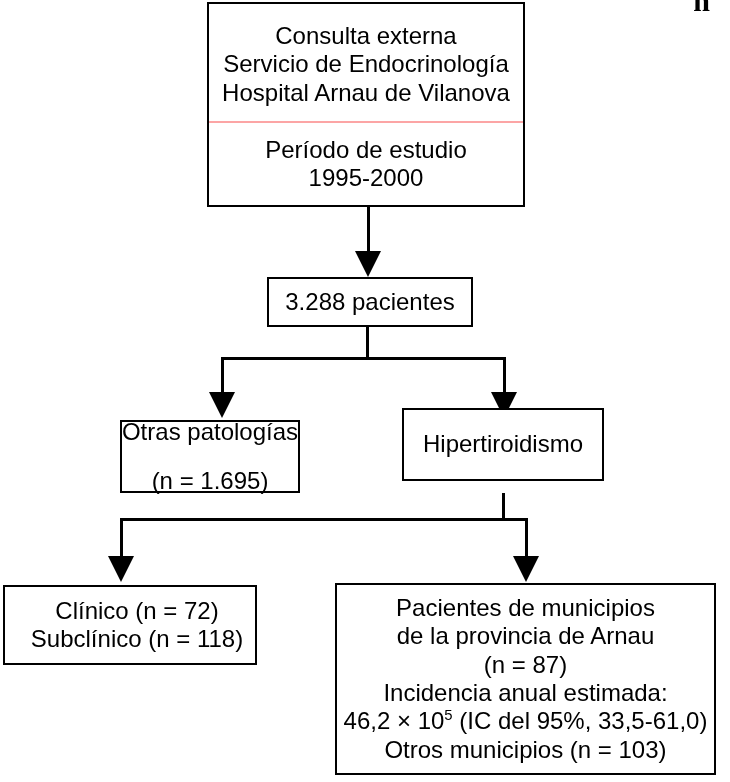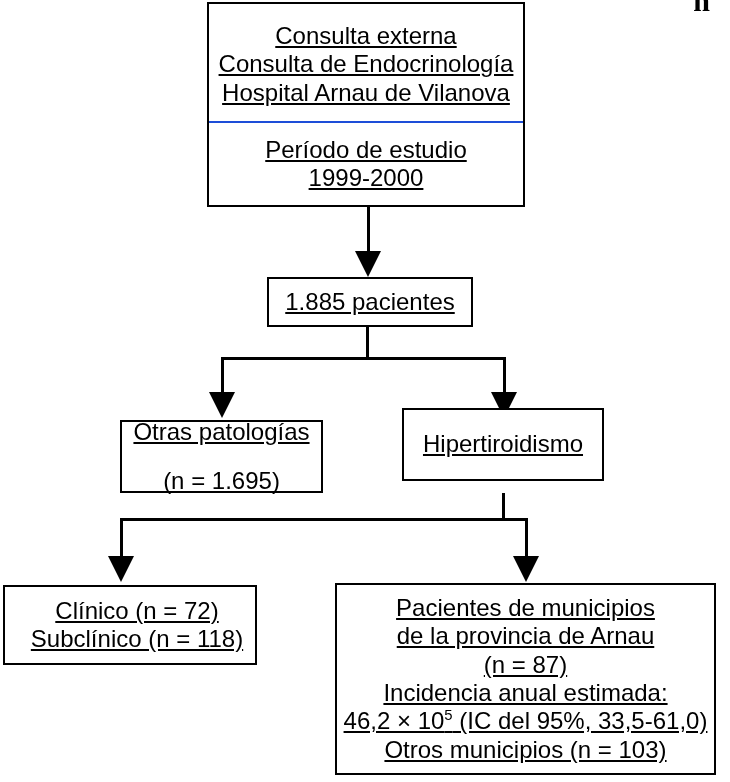--- a/index.html
+++ b/index.html
@@ -24,21 +24,20 @@
     border: 2px solid #000000;
     background: #ffffff;
     display: flex;
     flex-direction: column;
     align-items: center;
     justify-content: center;
     text-align: center;
     line-height: 1.18;
     font-size: 24px;
     color: #000000;
-    text-decoration: underline;
   }
   .node .line {
     display: block;
     white-space: nowrap;
   }
   
   #node-setting {
     left: 207px;
     top: 2px;
     width: 318px;
@@ -55,34 +54,34 @@
     align-items: center;
     justify-content: center;
     box-sizing: border-box;
   }
   #node-setting .section-top {
     height: 118px;
     padding-top: 4px;
   }
   #node-setting .section-bottom {
     height: 85px;
-    border-top: 2px solid #1d4ed8;
+    border-top: 2px solid #fca5a5;
   }
 
   #node-patients {
     left: 267px;
     top: 277px;
     width: 206px;
     height: 50px;
   }
 
   #node-other-path {
     left: 120px;
     top: 420px;
-    width: 203px;
+    width: 180px;
     height: 73px;
     gap: 20px;
   }
 
   #node-hyper {
     left: 402px;
     top: 408px;
     width: 202px;
     height: 73px;
   }
@@ -144,34 +143,34 @@
 </head>
 <body>
 
 <div id="figure">
 
   <div id="corner-glyph">n</div>
 
   <div class="node" id="node-setting">
     <div class="section section-top">
       <span class="line">Consulta externa</span>
-      <span class="line">Consulta de Endocrinología</span>
+      <span class="line">Servicio de Endocrinología</span>
       <span class="line">Hospital Arnau de Vilanova</span>
     </div>
     <div class="section section-bottom">
       <span class="line">Período de estudio</span>
-      <span class="line">1999-2000</span>
+      <span class="line">1995-2000</span>
     </div>
   </div>
 
   <div class="vline" style="left:367px; top:207px; height:46px;"></div>
   <div class="arrowhead" style="left:355px; top:251px;"></div>
 
   <div class="node" id="node-patients">
-    <span class="line">1.885 pacientes</span>
+    <span class="line">3.288 pacientes</span>
   </div>
 
   <div class="vline" style="left:366px; top:327px; height:33px;"></div>
   <div class="hline" style="left:221px; top:357px; width:285px;"></div>
   <div class="vline" style="left:221px; top:357px; height:37px;"></div>
   <div class="arrowhead" style="left:209px; top:392px;"></div>
   <div class="vline" style="left:503px; top:357px; height:37px;"></div>
   <div class="arrowhead" style="left:491px; top:392px;"></div>
 
   <div class="node" id="node-other-path">

